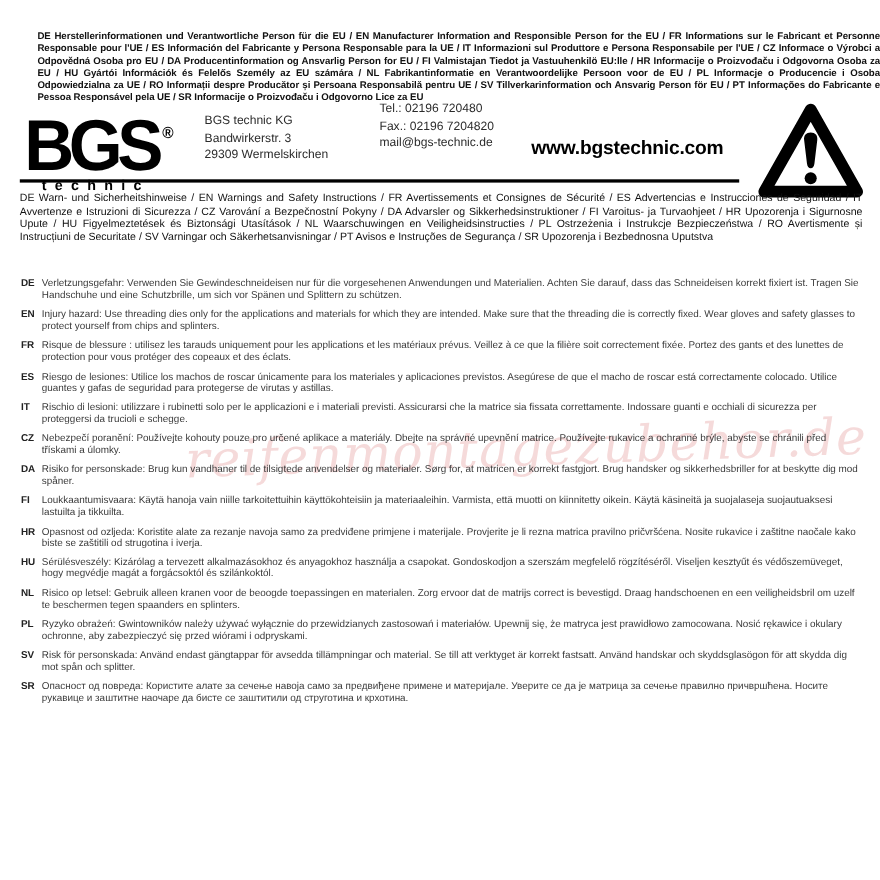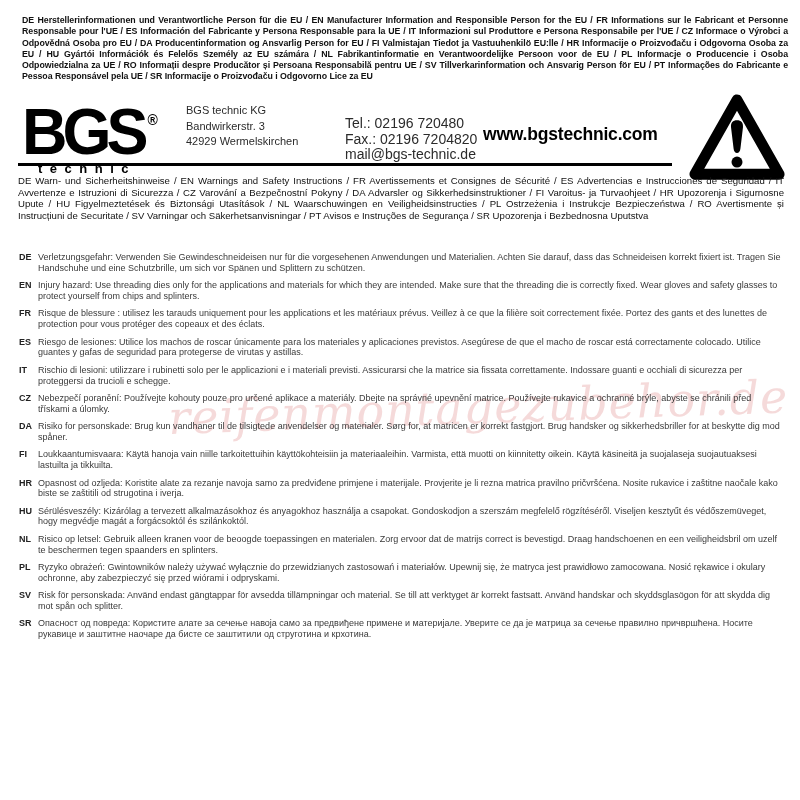--- a/index.html
+++ b/index.html
@@ -10,38 +10,38 @@
     color:#000;
     position:relative;
     overflow:hidden;
   }
   .page { position:absolute; inset:0; }
 
   .top-info {
     position:absolute; left:18px; top:11px; width:766px;
     font-size:8.8px; line-height:11.3px; font-weight:bold;
     text-align:justify; letter-spacing:-0.05px; color:#111;
-    z-index:1; margin:4px;
+    z-index:1; margin:16px;
   }
 
   
   .logo { position:absolute; left:22px; top:90px; width:150px; z-index:1; }
   .logo-bgs {
     font-size:63px; font-weight:bold; line-height:58px;
     letter-spacing:-5px; transform:scaleY(1.04); transform-origin:top left;
     white-space:nowrap;
   }
   .logo-reg { font-size:14px; letter-spacing:0; vertical-align:28px; margin-left:4px; }
   .logo-technic {
     display:inline-block; position:relative; margin-top:-15px; margin-left:14px;
     background:#fff; padding:0 2px;
     font-size:13px; font-weight:bold; letter-spacing:7.5px; white-space:nowrap;
   }
   .addr   { position:absolute; left:186px; top:103px; font-size:11px; line-height:15.5px; color:#2b2b2b; z-index:1; }
-  .contact{ position:absolute; left:345px; top:116px; font-size:14px; line-height:15.5px; color:#2b2b2b; z-index:1; }
+  .contact{ position:absolute; left:345px; top:92px; font-size:11px; line-height:15.5px; color:#2b2b2b; z-index:1; }
   .site   { position:absolute; left:483px; top:124px; font-size:17.5px; font-weight:bold; letter-spacing:-0.2px; z-index:1; }
   .tri    { position:absolute; left:688px; top:90px; width:98px; height:96px; z-index:1; }
 
   .rule { position:absolute; left:18px; top:163px; width:654px; height:3px; background:#000; z-index:1; }
 
   .warn-head {
     position:absolute; left:18px; top:175px; width:766px;
     font-size:9.6px; line-height:11.7px; font-weight:normal;
     text-align:justify; color:#111; z-index:1; margin:0;
   }
@@ -72,21 +72,21 @@
   <p class="top-info">DE Herstellerinformationen und Verantwortliche Person für die EU  /  EN Manufacturer Information and Responsible Person for the EU  /  FR Informations sur le Fabricant et Personne Responsable pour l'UE  /  ES Información del Fabricante y Persona Responsable para la UE  /  IT Informazioni sul Produttore e Persona Responsabile per l'UE  /  CZ Informace o Výrobci a Odpovědná Osoba pro EU  /  DA Producentinformation og Ansvarlig Person for EU  /  FI Valmistajan Tiedot ja Vastuuhenkilö EU:lle  /  HR Informacije o Proizvođaču i Odgovorna Osoba za EU  /  HU Gyártói Információk és Felelős Személy az EU számára  /  NL Fabrikantinformatie en Verantwoordelijke Persoon voor de EU  /  PL Informacje o Producencie i Osoba Odpowiedzialna za UE  /  RO Informații despre Producător și Persoana Responsabilă pentru UE  /  SV Tillverkarinformation och Ansvarig Person för EU  /  PT Informações do Fabricante e Pessoa Responsável pela UE  /  SR Informacije o Proizvođaču i Odgovorno Lice za EU</p>
 
   <div class="logo">
     <div class="logo-bgs"><span>BGS</span><span class="logo-reg">®</span></div>
     <div class="logo-technic">technic</div>
   </div>
 
   <div class="addr">
     <div>BGS technic KG</div>
     <div>Bandwirkerstr. 3</div>
-    <div>42929 Wermelskirchen</div>
+    <div>29309 Wermelskirchen</div>
   </div>
 
   <div class="contact">
     <div>Tel.: 02196 720480</div>
     <div>Fax.: 02196 7204820</div>
     <div>mail@bgs-technic.de</div>
   </div>
 
   <div class="site">www.bgstechnic.com</div>
 

